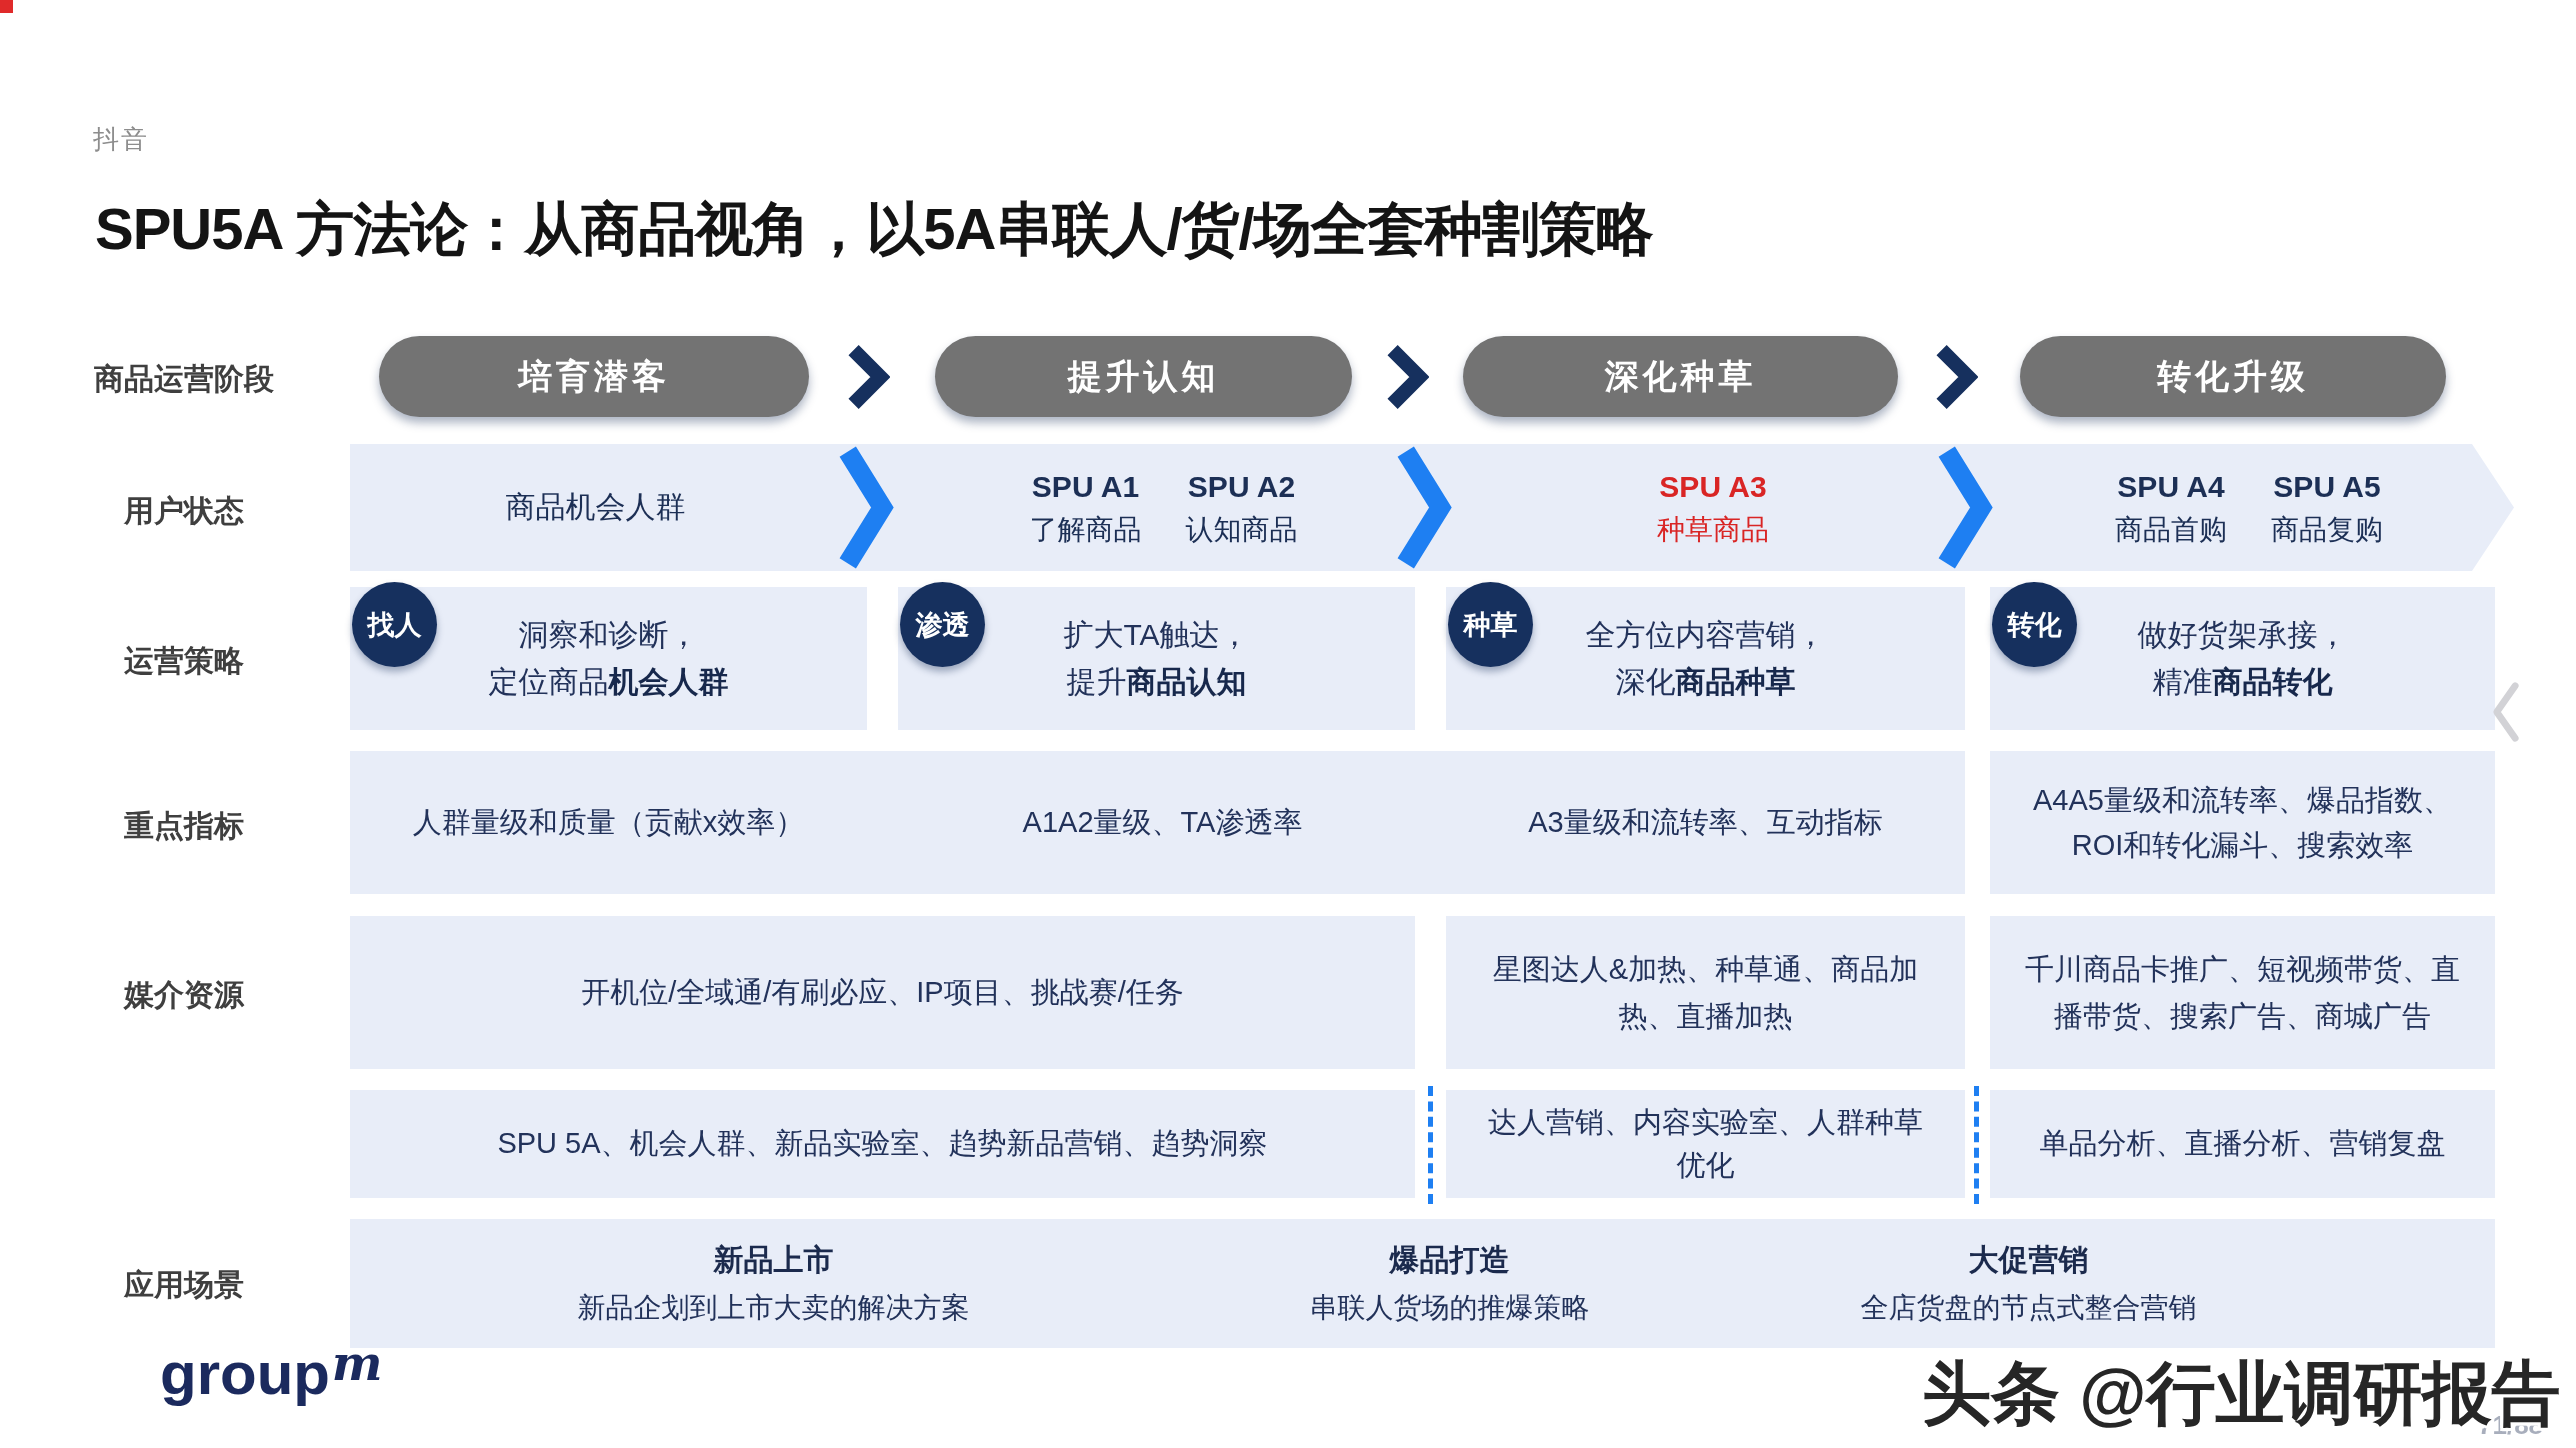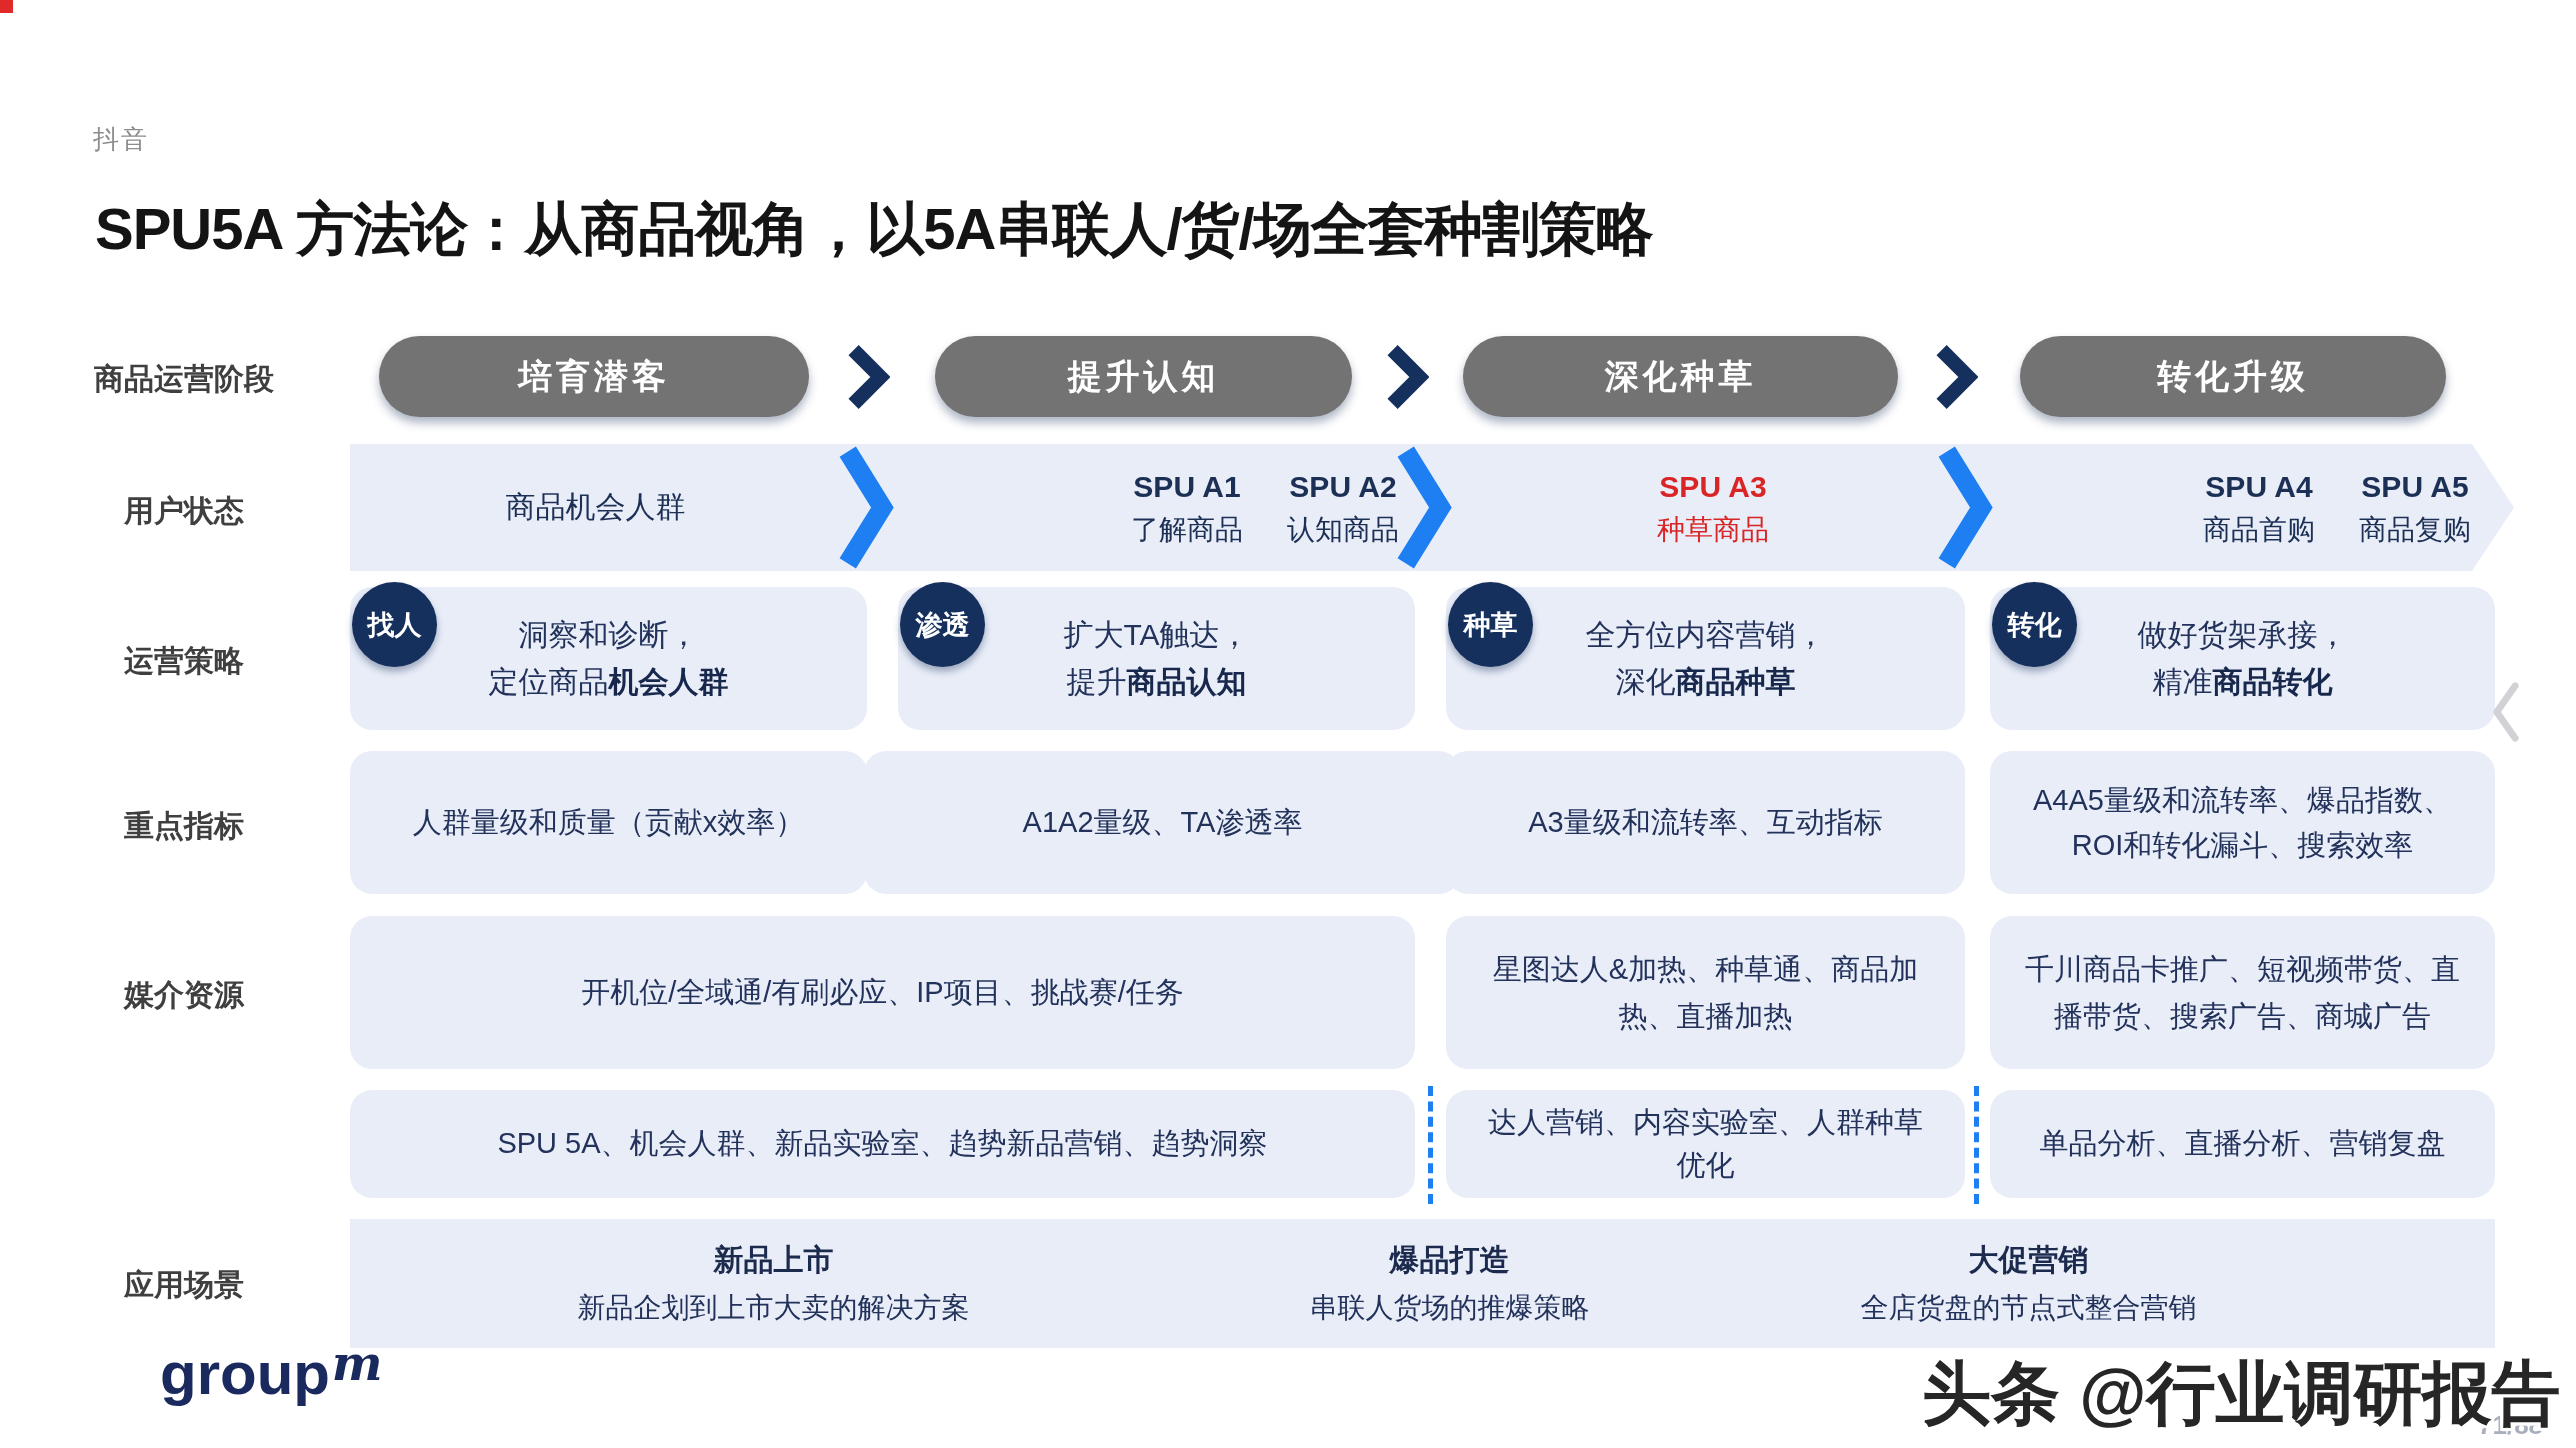--- a/index.html
+++ b/index.html
@@ -14,31 +14,31 @@
   
   .pill{position:absolute;top:336px;height:81px;background:#737373;border-radius:42px;
         display:flex;align-items:center;justify-content:center;color:#fff;font-size:34px;font-weight:700;
         letter-spacing:3.9px;box-shadow:0 5.8px 9.7px rgba(18,40,82,.35);}
   .stage-arrow{position:absolute;top:344px;width:46px;height:66px;}
 
   
   .strip{position:absolute;left:350px;top:444px;width:2164px;height:127px;background:#e8edf8;
          clip-path:polygon(0 0, calc(100% - 42px) 0, 100% 50%, calc(100% - 42px) 100%, 0 100%);}
   .seg{position:absolute;top:0;height:100%;display:flex;align-items:center;justify-content:center;}
-  .seg.split{justify-content:flex-end;gap:44px;}
+  .seg.split{justify-content:center;gap:44px;}
   .us{display:flex;flex-direction:column;align-items:center;justify-content:center;}
   .us .code{font-size:30px;font-weight:800;color:#1c2f55;line-height:1.2;}
   .us .desc{font-size:28px;color:#1c2f55;margin-top:7.7px;line-height:1.2;}
   .us.red .code,.us.red .desc{color:#d92525;}
   .first-state{font-size:30px;color:#1c2f55;}
   .flow{position:absolute;top:0;width:58px;height:127px;}
 
   
   .cell{position:absolute;background:#e8edf8;display:flex;align-items:center;justify-content:center;
-        text-align:center;color:#22325a;box-sizing:border-box;border-radius:22px;}
+        text-align:center;color:#22325a;box-sizing:border-box;}
   .strategy{top:587px;height:143px;font-size:30px;line-height:1.55;}
   .strategy .b{font-weight:800;color:#17284c;}
   .badge{position:absolute;top:582px;width:85px;height:85px;border-radius:50%;background:#16305e;color:#fff;
          font-size:27px;font-weight:700;display:flex;align-items:center;justify-content:center;
          box-shadow:0 4.8px 7.7px rgba(18,40,82,.35);z-index:2;}
   .metrics{top:751px;height:143px;font-size:29px;line-height:1.55;padding:0 29px;}
   .media{top:916px;height:153px;font-size:29px;line-height:1.6;padding:0 35px;}
   .tools{top:1090px;height:108px;font-size:29px;line-height:1.5;padding:0 29px;}
   .divider{position:absolute;top:1086px;height:118px;width:0;border-left:5.8px dashed #1e7ff2;}
 

